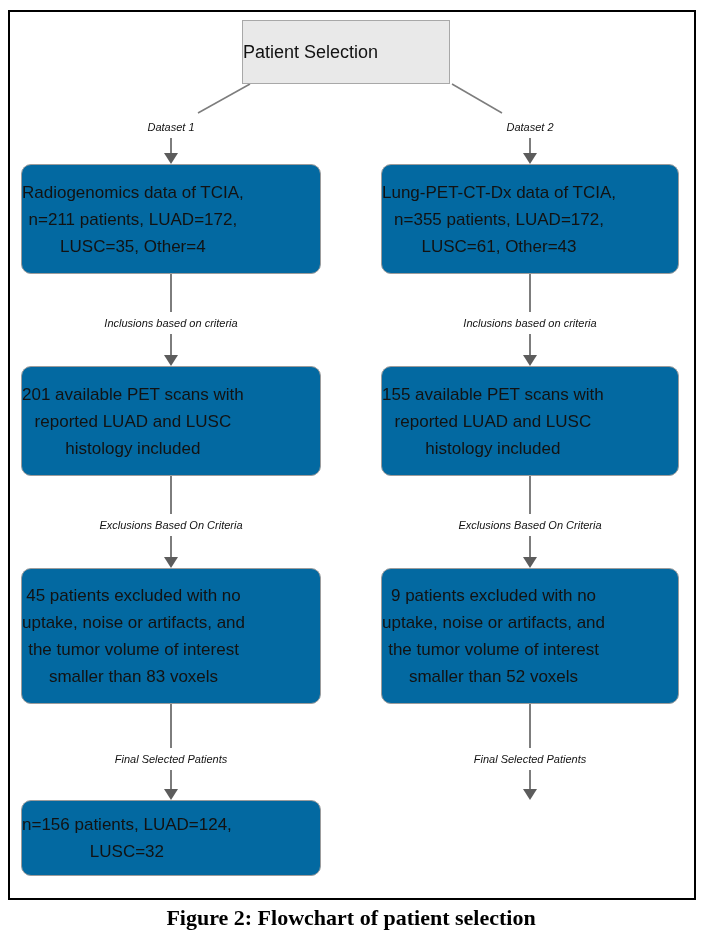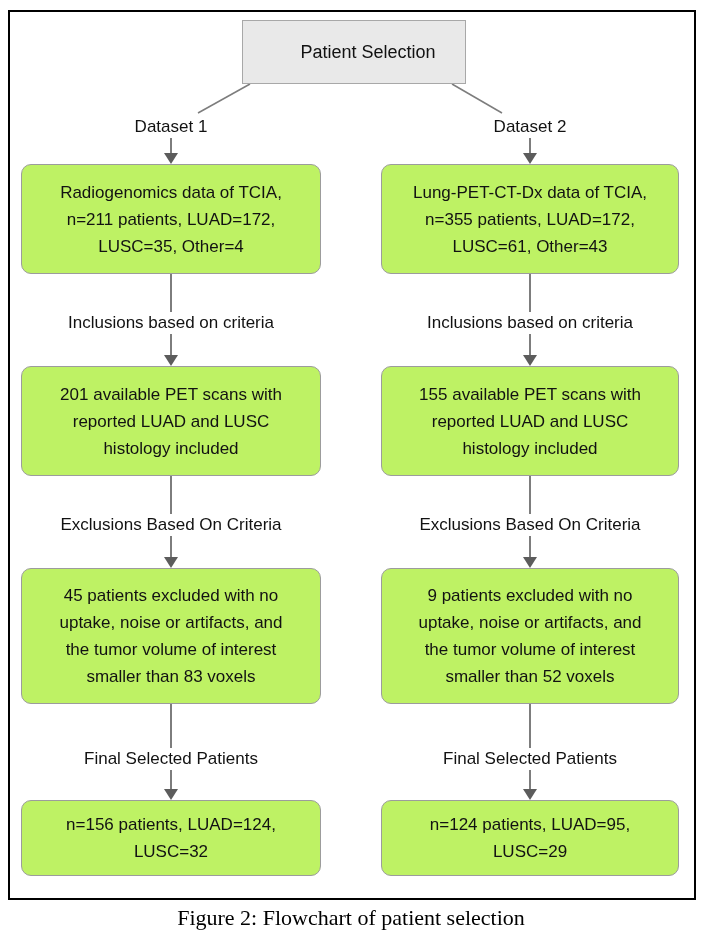--- a/index.html
+++ b/index.html
@@ -26,46 +26,46 @@
     position: absolute;
     left: 0;
     top: 0;
     width: 684px;
     height: 110px;
   }
   .top-box {
     position: absolute;
     left: 232px;
     top: 8px;
-    width: 224px;
+    width: 208px;
     height: 64px;
     background: #e9e9e9;
     border: 1px solid #a8a8a8;
     box-sizing: border-box;
     display: flex;
     align-items: center;
-    justify-content: center;
+    justify-content: flex-start;
     font-size: 18px;
-    padding-left: 28px;
   }
   .col {
     position: absolute;
     top: 104px;
     display: flex;
     flex-direction: column;
     align-items: center;
   }
   .col-left  { left: 11px;  width: 300px; }
   .col-right { left: 371px; width: 298px; }
   .step-label {
     height: 22px;
     line-height: 22px;
-    font-size: 17px;
+    font-size: 11px;
     white-space: nowrap;
     text-align: center;
+    font-style: italic;
   }
   .connector {
     display: flex;
     flex-direction: column;
     align-items: center;
   }
   .connector .stem {
     width: 1.5px;
     flex: 1;
     background: #7d7d7d;
@@ -82,44 +82,43 @@
     background: #7d7d7d;
   }
   .h26 { height: 26px; }
   .h30 { height: 30px; }
   .h32 { height: 32px; }
   .h38 { height: 38px; }
   .h44 { height: 44px; }
   .flowbox {
     width: 100%;
     box-sizing: border-box;
-    background: #bef264;
+    background: #0369a1;
     border: 1.5px solid #9c9c9c;
     border-radius: 10px;
     display: flex;
     align-items: center;
-    justify-content: center;
     text-align: center;
   }
   .bh110 { height: 110px; }
   .bh136 { height: 136px; }
   .bh88  { height: 76px; }
   .flowbox-text {
     font-size: 17px;
     line-height: 27px;
     white-space: pre-line;
   }
   .caption {
     position: absolute;
     left: 0;
     top: 905px;
     width: 702px;
     text-align: center;
     font-family: "Liberation Serif", "DejaVu Serif", serif;
-    font-weight: normal;
+    font-weight: bold;
     font-size: 22px;
     color: #000000;
   }
 </style>
 </head>
 <body>
 
 <div class="page">
   <div class="frame">
 
@@ -211,22 +210,18 @@
 uptake, noise or artifacts, and
 the tumor volume of interest
 smaller than 52 voxels</div>
       </div>
       <div class="vline h44"></div>
       <div class="step-label">Final Selected Patients</div>
       <div class="connector h30">
         <div class="stem"></div>
         <div class="arrowhead"></div>
       </div>
-      <div class="flowbox bh88">
-        <div class="flowbox-text">n=124 patients, LUAD=95,
-LUSC=29</div>
-      </div>
     </div>
 
   </div>
 
   <div class="caption">Figure 2: Flowchart of patient selection</div>
 </div>
 
 </body></html>

